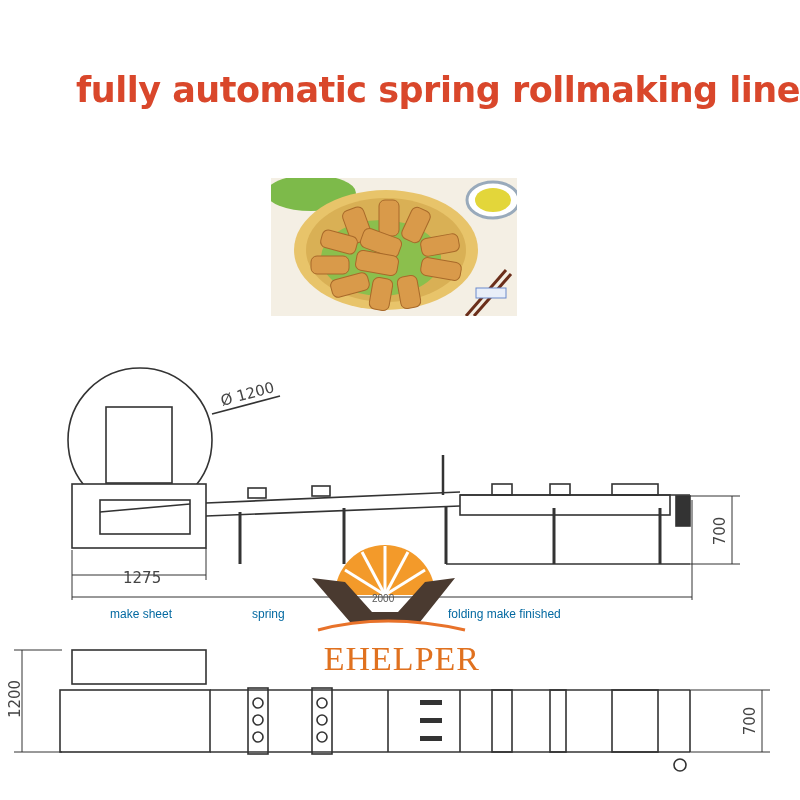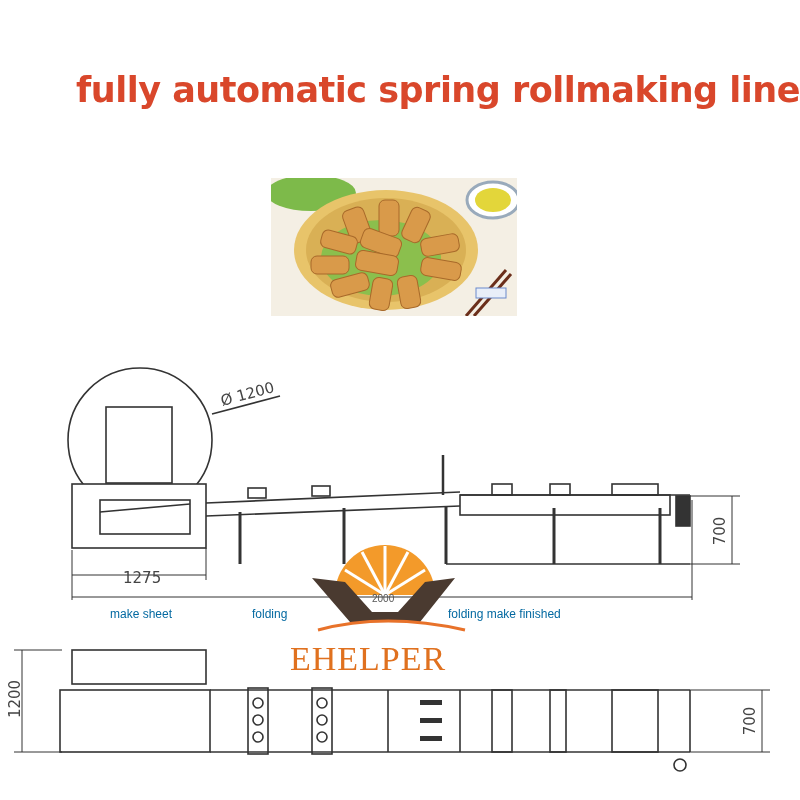--- a/index.html
+++ b/index.html
@@ -2,21 +2,21 @@
 <html><head>
 <meta charset="utf-8">
 <style>
   html,body{margin:0;padding:0;background:#fff;}
   body{width:800px;height:800px;position:relative;overflow:hidden;font-family:"Liberation Sans",sans-serif;}
   .title{position:absolute;left:0;top:70px;width:800px;text-align:right;color:#d9472b;font-size:35px;font-weight:bold;font-family:"DejaVu Sans",sans-serif;letter-spacing:-0.5px;}
   .photo{position:absolute;left:271px;top:178px;width:246px;height:138px;overflow:hidden;}
   .drawing{position:absolute;left:0;top:0;width:800px;height:800px;}
   .lbl{position:absolute;font-family:"Liberation Sans",sans-serif;font-size:12px;color:#0369a1;}
   .dim{position:absolute;font-family:"DejaVu Sans",sans-serif;color:#444;font-size:15px;}
-  .brand{position:absolute;left:290px;top:640px;width:190px;text-align:left;color:#e0711f;font-family:"Liberation Serif",serif;font-size:34px;letter-spacing:1px;}
+  .brand{position:absolute;left:290px;top:640px;width:190px;text-align:right;color:#e0711f;font-family:"Liberation Serif",serif;font-size:34px;letter-spacing:1px;}
 </style>
 </head>
 <body>
 
 <div class="title">fully automatic spring rollmaking line</div>
 
 <div class="photo">
   <svg width="246" height="138" viewBox="0 0 246 138">
     <rect width="246" height="138" fill="#f4efe4"></rect>
     <ellipse cx="40" cy="15" rx="45" ry="18" fill="#7dba4a"></ellipse>
@@ -127,18 +127,18 @@
     </g>
     <path d="M312 578 L345 582 L372 612 L385 612 L398 612 L425 582 L455 578 L420 622 L350 622 Z" fill="#4a3a30"></path>
     <path d="M318 630 Q385 612 465 630" stroke="#e8722a" stroke-width="3" fill="none"></path>
   </g>
 </svg>
 
 <div class="dim" style="left:220px;top:385px;transform:rotate(-15deg);">Ø 1200</div>
 <div class="dim" style="left:123px;top:569px;">1275</div>
 <div class="dim" style="left:706px;top:522px;transform:rotate(-90deg);">700</div>
 <div class="lbl" style="left:110px;top:607px;">make sheet</div>
-<div class="lbl" style="left:252px;top:607px;">folding</div>
+<div class="lbl" style="left:252px;top:607px;">spring</div>
 <div class="lbl" style="left:448px;top:607px;">folding make finished</div>
 <div class="lbl" style="left:372px;top:576px;font-size:10px;color:#555;margin-top:17px;">2000</div>
 <div class="brand">EHELPER</div>
 <div class="dim" style="left:-4px;top:690px;transform:rotate(-90deg);">1200</div>
 <div class="dim" style="left:736px;top:712px;transform:rotate(-90deg);">700</div>
 
 </body></html>

